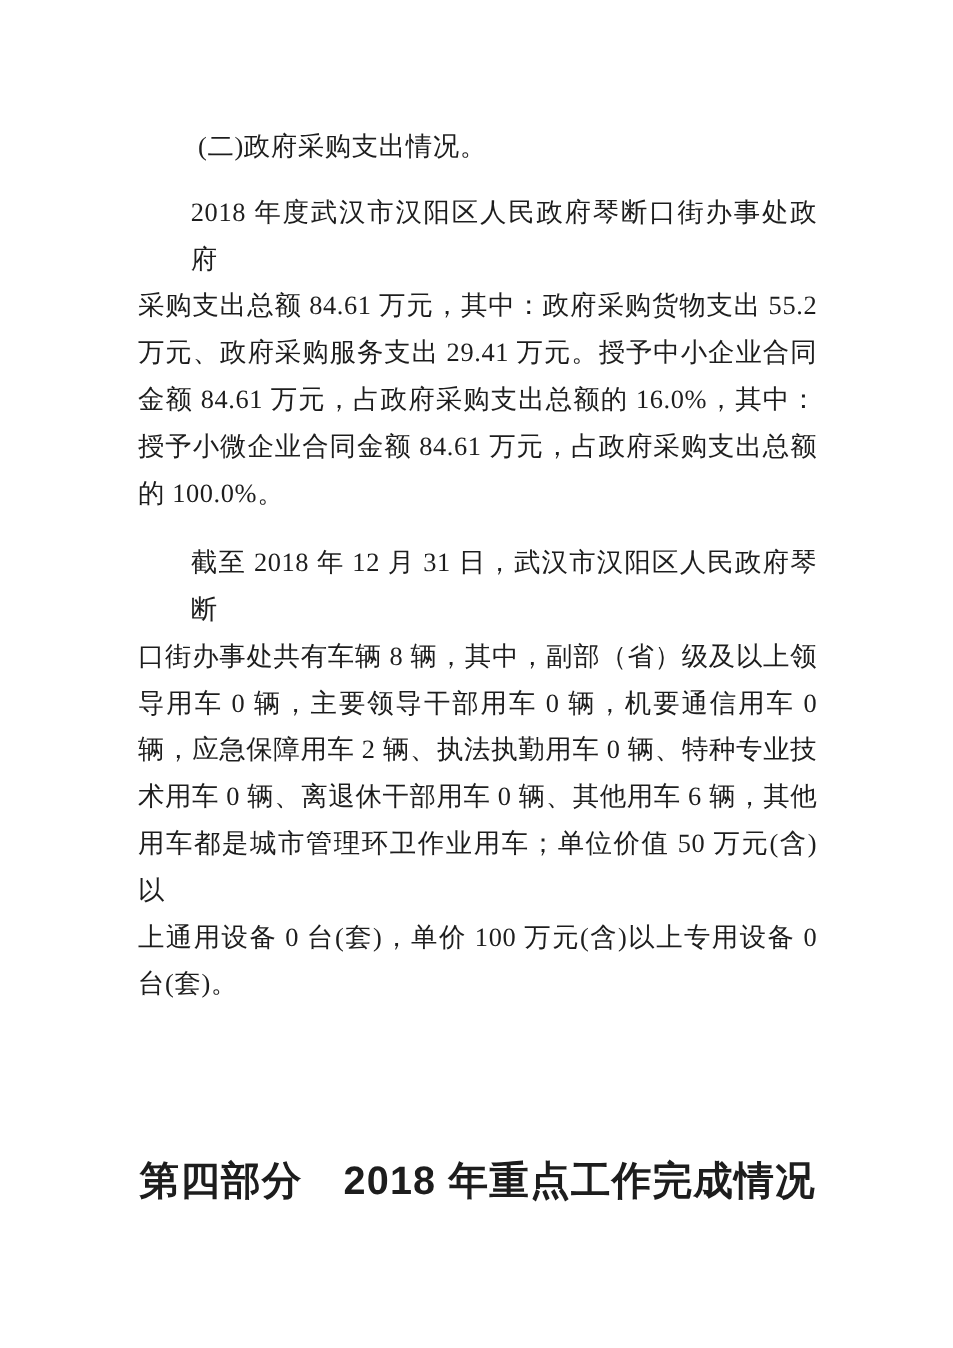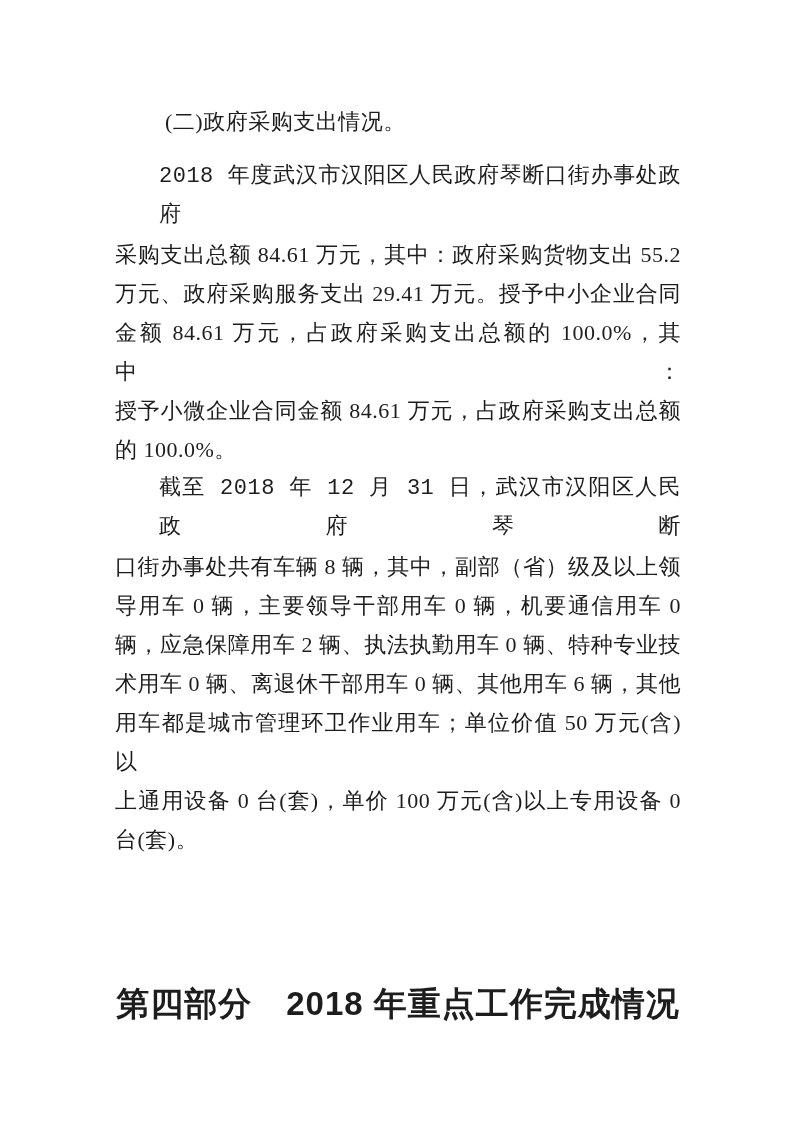--- a/index.html
+++ b/index.html
@@ -31,31 +31,31 @@
   .section-heading.second {
     margin-top: 21px;
   }
   .para {
     margin: 0;
   }
   .para.first-para {
     margin-top: 16px;
   }
   .para.second-para {
+    margin-top: 19px;
   }
   .line {
     font-size: 22px;
     line-height: 39px;
     text-align: justify;
     text-align-last: justify;
     letter-spacing: 0.5px;
   }
   .line.first {
     padding-left: 2em;
-    font-family: Liberation Mono, monospace;
   }
   .line.last {
     text-align: center;
     text-align-last: left;
   }
   .part-title {
     margin-top: 123px;
     font-family: "Liberation Sans", "DejaVu Sans", sans-serif;
     font-weight: 700;
     font-size: 33px;
@@ -69,21 +69,21 @@
 <body>
 
 <div class="page">
 
   <div class="section-heading">(二)政府采购支出情况。</div>
 
   <div class="para first-para">
     <div class="line first">2018 年度武汉市汉阳区人民政府琴断口街办事处政府</div>
     <div class="line">采购支出总额 84.61 万元，其中：政府采购货物支出 55.2</div>
     <div class="line">万元、政府采购服务支出 29.41 万元。授予中小企业合同</div>
-    <div class="line">金额 84.61 万元，占政府采购支出总额的 100.0%，其中：</div>
+    <div class="line">金额 84.61 万元，占政府采购支出总额的 16.0%，其中：</div>
     <div class="line">授予小微企业合同金额 84.61 万元，占政府采购支出总额</div>
     <div class="line last">的 100.0%。</div>
   </div>
 
 
   <div class="para second-para">
     <div class="line first">截至 2018 年 12 月 31 日，武汉市汉阳区人民政府琴断</div>
     <div class="line">口街办事处共有车辆 8 辆，其中，副部（省）级及以上领</div>
     <div class="line">导用车 0 辆，主要领导干部用车 0 辆，机要通信用车 0</div>
     <div class="line">辆，应急保障用车 2 辆、执法执勤用车 0 辆、特种专业技</div>

